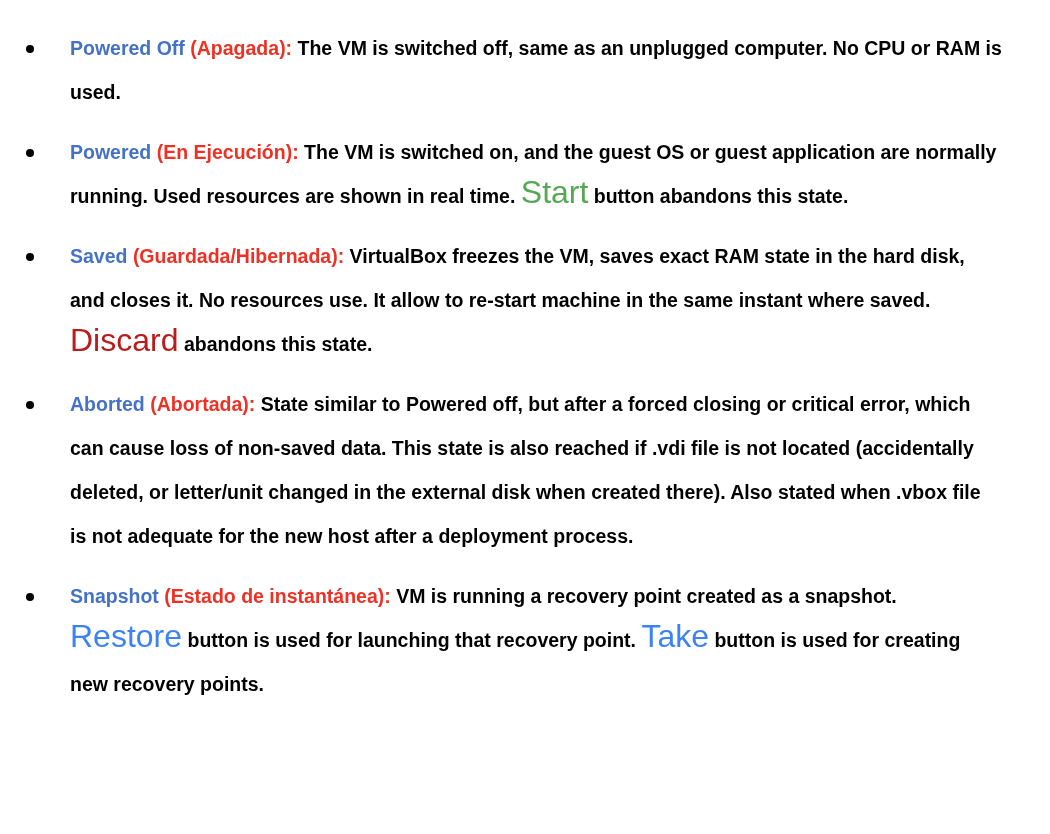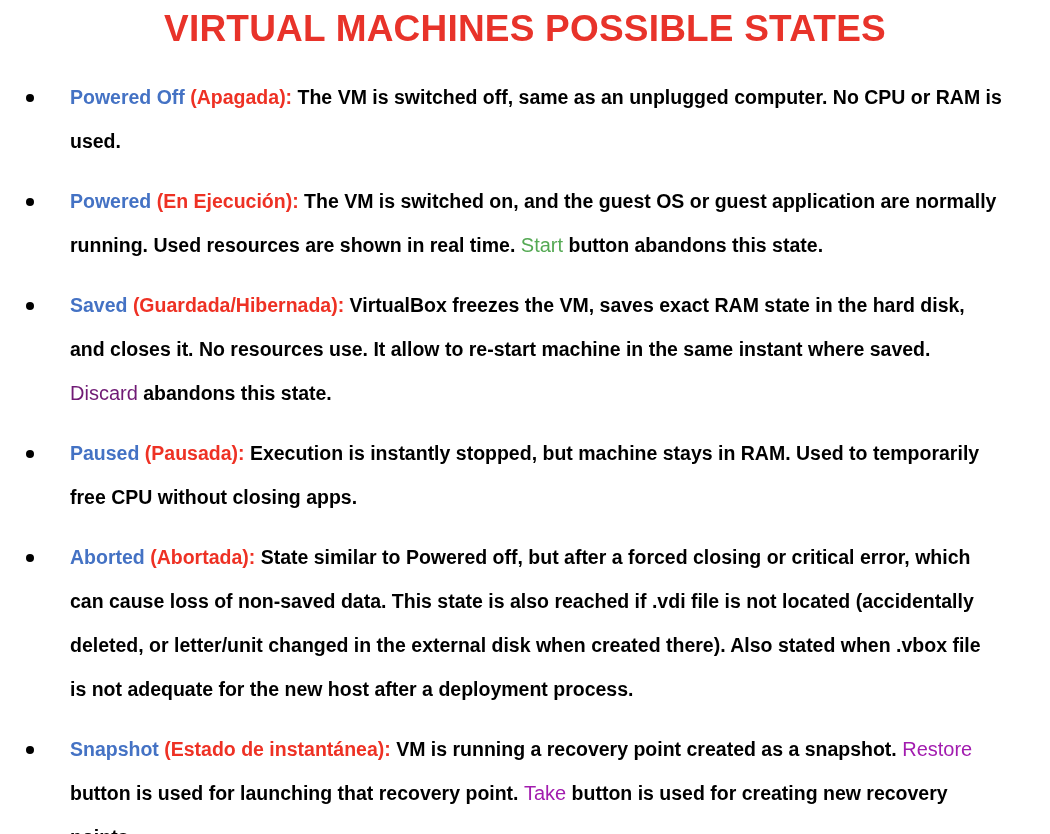--- a/index.html
+++ b/index.html
@@ -62,52 +62,48 @@
   .state-name {
     color: #4472c4;
     font-weight: bold;
   }
   .state-es {
     color: #ee3124;
     font-weight: bold;
   }
   .btn-word {
     font-weight: normal;
-    font-size: 20px;
+    font-size: 32px;
     line-height: 1;
   }
   .btn-start { color: #55a954; }
-  .btn-discard { color: #701a75; }
-  .btn-blue { color: #a21caf; }
+  .btn-discard { color: #b91c1c; }
+  .btn-blue { color: #3b82f6; }
   .body-text { color: #000000; font-weight: bold; }
 </style>
 </head>
 <body>
 
 <div class="slide">
 
-  <h1 class="slide-title">VIRTUAL MACHINES POSSIBLE STATES</h1>
 
   <ul class="bullet-list">
 
     <li class="bullet-item">
       <span class="state-name">Powered Off</span><span class="body-text"> </span><span class="state-es">(Apagada):</span><span class="body-text"> The VM is switched off, same as an unplugged computer. No CPU or RAM is used.</span>
     </li>
 
     <li class="bullet-item">
       <span class="state-name">Powered</span><span class="body-text"> </span><span class="state-es">(En Ejecución):</span><span class="body-text"> The VM is switched on, and the guest OS or guest application are normally running. Used resources are shown in real time. </span><span class="btn-word btn-start">Start</span><span class="body-text"> button abandons this state.</span>
     </li>
 
     <li class="bullet-item">
       <span class="state-name">Saved</span><span class="body-text"> </span><span class="state-es">(Guardada/Hibernada):</span><span class="body-text"> VirtualBox freezes the VM, saves exact RAM state in the hard disk, and closes it. No resources use. It allow to re-start machine in the same instant where saved. </span><span class="btn-word btn-discard">Discard</span><span class="body-text"> abandons this state.</span>
     </li>
 
-    <li class="bullet-item">
-      <span class="state-name">Paused</span><span class="body-text"> </span><span class="state-es">(Pausada):</span><span class="body-text"> Execution is instantly stopped, but machine stays in RAM. Used to temporarily free CPU without closing apps.</span>
-    </li>
 
     <li class="bullet-item">
       <span class="state-name">Aborted</span><span class="body-text"> </span><span class="state-es">(Abortada):</span><span class="body-text"> State similar to Powered off, but after a forced closing or critical error, which can cause loss of non-saved data. This state is also reached if .vdi file is not located (accidentally deleted, or letter/unit changed in the external disk when created there). Also stated when .vbox file is not adequate for the new host after a deployment process.</span>
     </li>
 
     <li class="bullet-item">
       <span class="state-name">Snapshot</span><span class="body-text"> </span><span class="state-es">(Estado de instantánea):</span><span class="body-text"> VM is running a recovery point created as a snapshot. </span><span class="btn-word btn-blue">Restore</span><span class="body-text"> button is used for launching that recovery point. </span><span class="btn-word btn-blue">Take</span><span class="body-text"> button is used for creating new recovery points.</span>
     </li>
 
   </ul>

